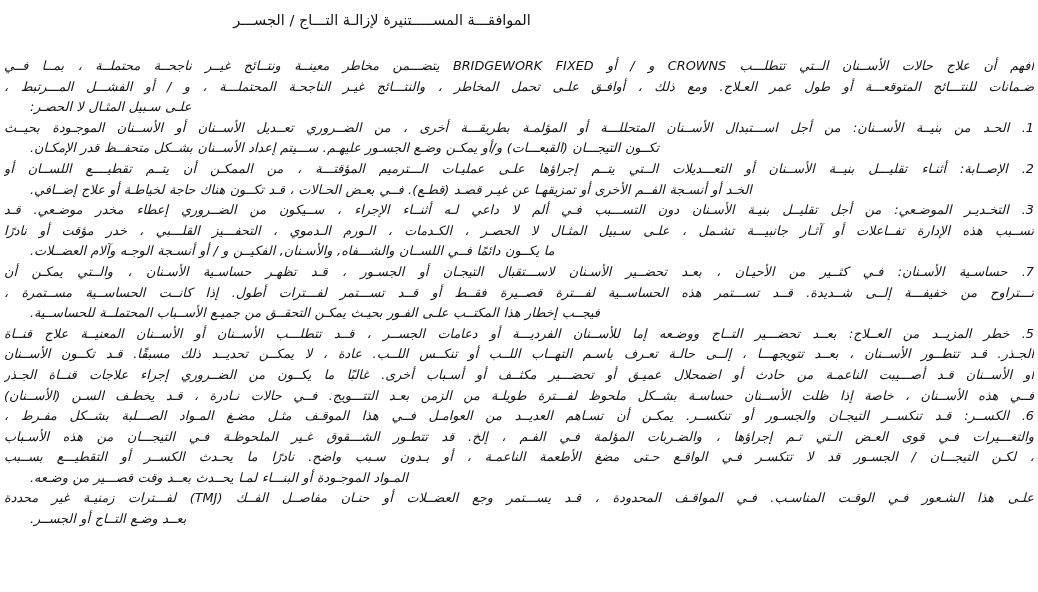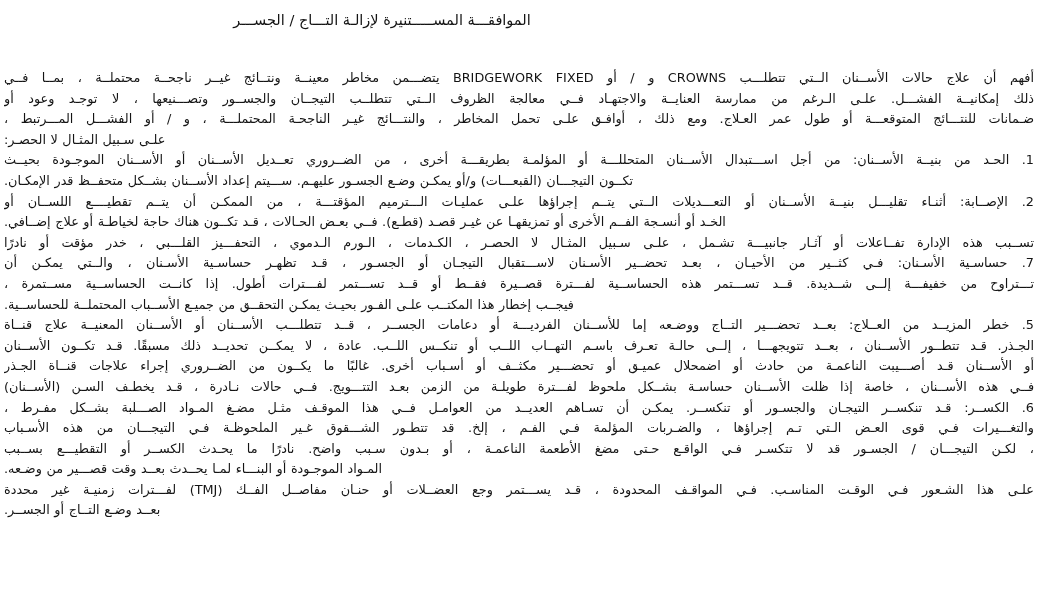--- a/index.html
+++ b/index.html
@@ -4,60 +4,61 @@
 <style>
   html,body { margin:0; padding:0; background:#ffffff; }
   .page {
     position:relative; width:1038px; height:592px; background:#ffffff;
     overflow:hidden; color:#141414;
     font-family:"DejaVu Sans", sans-serif;
   }
   .title-wrap { position:absolute; top:10px; left:0; width:764px; text-align:center; }
   .doc-title { display:inline; font-size:14.5px; font-weight:500; direction:rtl; unicode-bidi:embed; margin:4px;text-align:center; }
   .body {
-    position:absolute; top:68px; left:4px; right:4px; direction:rtl;
+    position:absolute; top:56px; left:4px; right:4px; direction:rtl;font-style:italic;
   }
   .para { margin:0; padding:0; }
   .line {
     font-size:12.8px; line-height:20.6px; height:20.6px; overflow:hidden;
     text-align:justify; text-align-last:justify; direction:rtl;
     word-spacing:0.5px;
   }
-  .line.last { text-align-last:left; }
+  .line.last { text-align-last:left;margin-left:26px; }
 </style>
 </head>
 <body>
 
 <div class="page">
 
   <div class="title-wrap">
     <h1 class="doc-title">الموافقـــة المســـــتنيرة لإزالـة التـــاج / الجســـر</h1>
   </div>
 
   <div class="body">
 
     <section class="para">
       <div class="line">أفهم أن علاج حالات الأســنان الــتي تتطلـــب CROWNS و / أو BRIDGEWORK FIXED يتضـــمن مخاطر معينــة ونتــائج غيــر ناجحــة محتملــة ، بمــا فــي</div>
-      <div class="line">ذلك إمكانيــة الفشـــل. علـى الـرغم من ممارسة العنايــة والاجتهـاد فــي معالجة الظروف الــتي تتطلــب التيجــان والجســور وتصـــنيعها ، لا توجـد وعود أو</div>
       <div class="line">ضـمانات للنتـــائج المتوقعـــة أو طول عمر العـلاج. ومع ذلك ، أوافـق علـى تحمل المخاطر ، والنتـــائج غيـر الناجحـة المحتملـــة ، و / أو الفشـــل المـــرتبط ،</div>
       <div class="line last">علـى سـبيل المثـال لا الحصـر:</div>
     </section>
 
     <section class="para">
       <div class="line">1. الحـد من بنيــة الأســنان: من أجل اســـتبدال الأســنان المتحللـــة أو المؤلمـة بطريقـــة أخرى ، من الضــروري تعــديل الأســنان أو الأســنان الموجـودة بحيــث</div>
       <div class="line last">تكــون التيجـــان (القبعـــات) و/أو يمكـن وضـع الجسـور عليهـم. ســـيتم إعداد الأســنان بشــكل متحفــظ قدر الإمكـان.</div>
     </section>
 
     <section class="para">
       <div class="line">2. الإصــابة: أثنـاء تقليـــل بنيــة الأســنان أو التعـــديلات الــتي يتــم إجراؤها علـى عمليـات الـــترميم المؤقتـــة ، من الممكـن أن يتــم تقطيــــع اللســان أو</div>
       <div class="line last">الخـد أو أنسـجة الفــم الأخرى أو تمزيقهـا عن غيـر قصـد (قطـع). فــي بعـض الحـالات ، قـد تكــون هناك حاجة لخياطـة أو علاج إضــافي.</div>
     </section>
 
     <section class="para">
+      <div class="line">3. التخـديـر الموضـعي: من أجل تقليــل بنيـة الأسـنان دون التســـبب فـي ألم لا داعي لـه أثنــاء الإجراء ، ســيكون من الضــروري إعطاء مخدر موضـعي. قـد</div>
       <div class="line">تســبب هذه الإدارة تفــاعلات أو آثـار جانبيـــة تشـمل ، علـى سـبيل المثـال لا الحصـر ، الكـدمات ، الـورم الـدموي ، التحفـــيز القلـــبي ، خدر مؤقت أو نادرًا</div>
+      <div class="line last">ما يكــون دائمًا فــي اللســان والشـــفاه, والأسـنان, الفكيــن و / أو أنسـجة الوجـه وآلام العضــلات.</div>
     </section>
 
     <section class="para">
       <div class="line">7. حساسـية الأسـنان: فـي كثــير من الأحيـان ، بعـد تحضــير الأسـنان لاســـتقبال التيجـان أو الجسـور ، قـد تظهـر حساسـية الأسـنان ، والــتي يمكـن أن</div>
       <div class="line">تـــتراوح من خفيفـــة إلــى شــديدة. قــد تســـتمر هذه الحساســية لفـــترة قصــيرة فقــط أو قــد تســـتمر لفـــترات أطول. إذا كانــت الحساســية مســتمرة ،</div>
       <div class="line last">فيجــب إخطار هذا المكتــب علـى الفـور بحيـث يمكـن التحقــق من جميـع الأســباب المحتملــة للحساســية.</div>
     </section>
 
     <section class="para">
       <div class="line">5. خطر المزيــد من العــلاج: بعــد تحضـــير التــاج ووضـعه إما للأســنان الفرديـــة أو دعامات الجســر ، قــد تتطلـــب الأســنان أو الأســنان المعنيــة علاج قنــاة</div>

